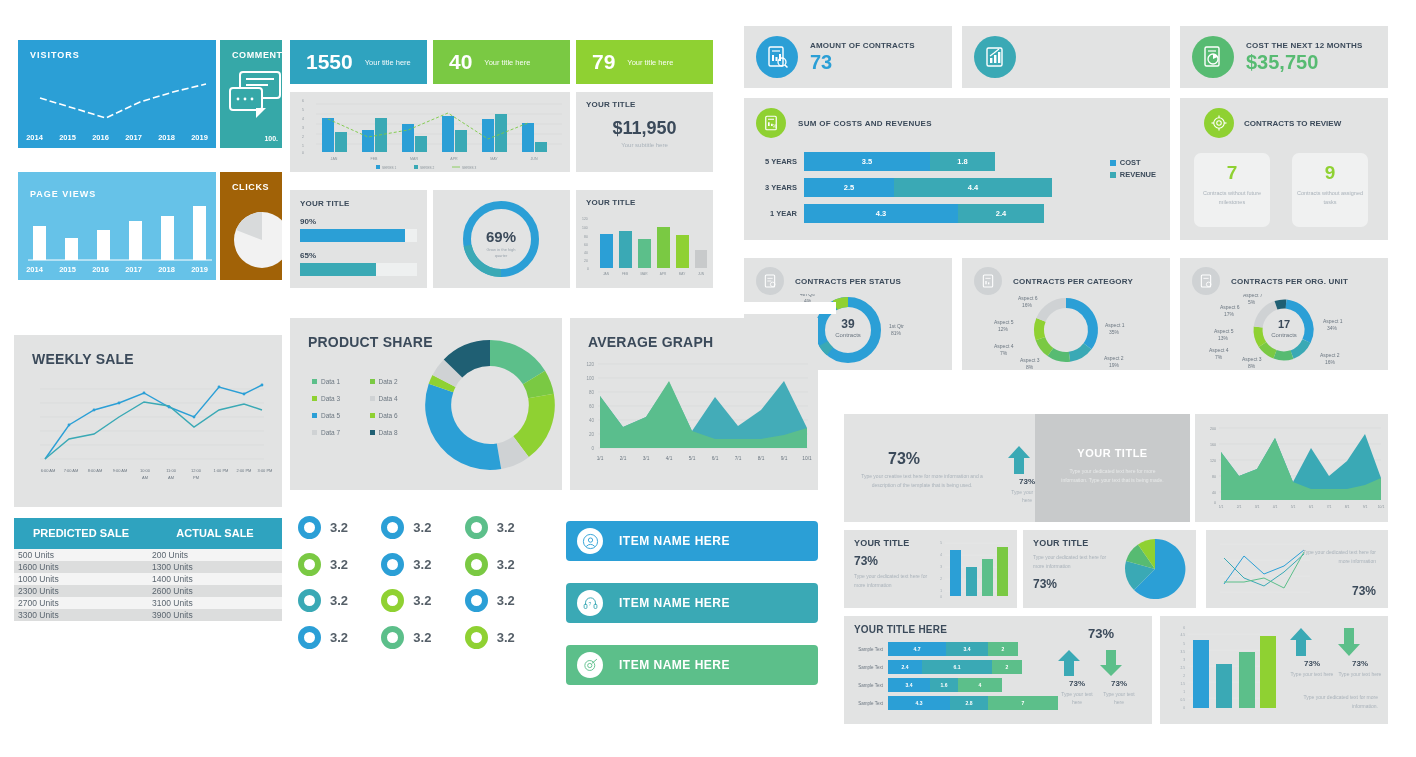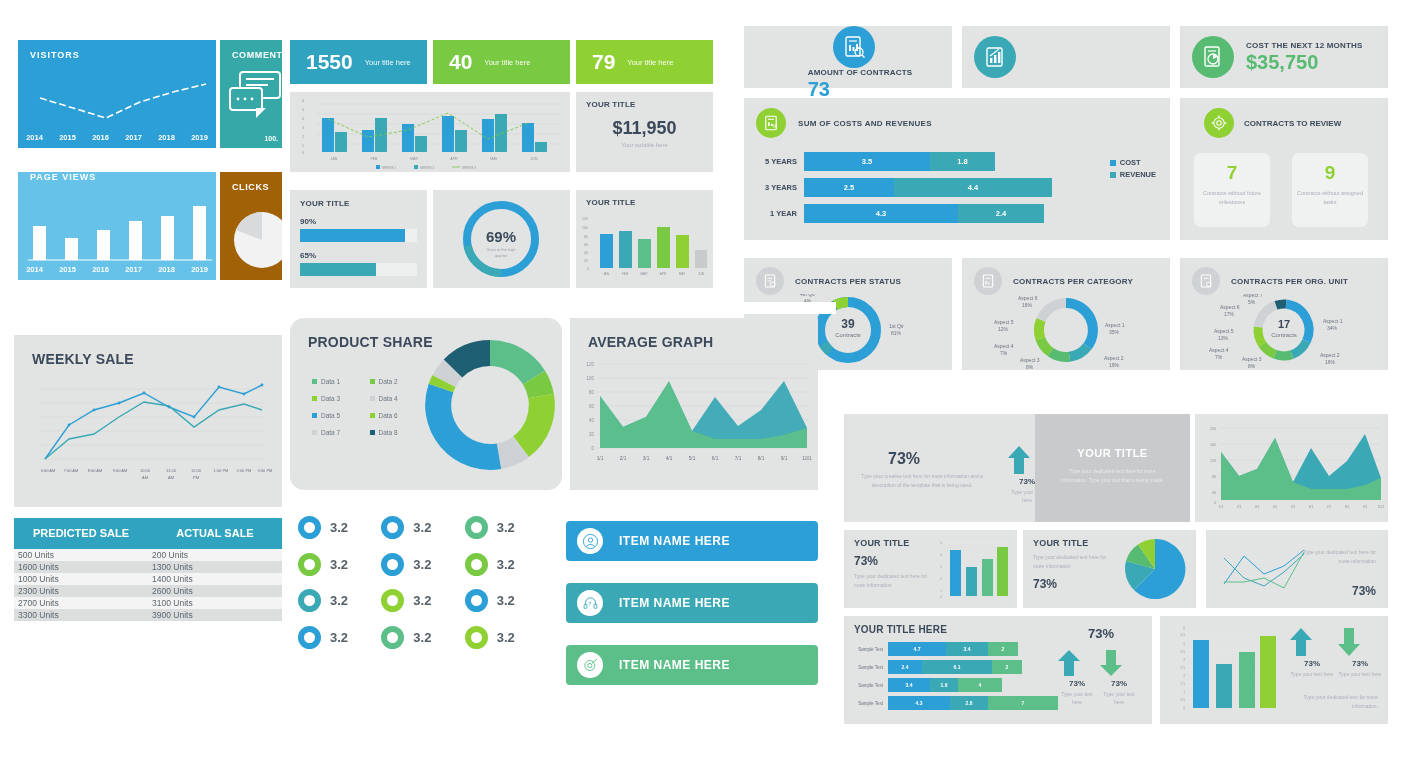--- a/index.html
+++ b/index.html
@@ -15,21 +15,21 @@
   .title-dark { color:#3b4a5a; font-weight:bold; letter-spacing:.2px; }
   .ph { color:#a9b2ba; font-size:5px; line-height:1.7; }
 
   
   #visitors { left:18px; top:40px; width:198px; height:108px; background:#2b9fd6; }
   #visitors .lbl { color:#fff; font-size:9px; font-weight:bold; letter-spacing:1px; padding:10px 0 0 12px; }
   #comments { left:220px; top:40px; width:62px; height:108px; background:#36a8a8; overflow:hidden; }
   #comments .lbl { color:#fff; font-size:9px; font-weight:bold; letter-spacing:.6px; padding:10px 0 0 12px; white-space:nowrap; }
   #comments .num { position:absolute; bottom:6px; right:4px; color:#fff; font-size:7px; font-weight:bold;}
   #pageviews { left:18px; top:172px; width:198px; height:108px; background:#66c2e8; }
-  #pageviews .lbl { color:#fff; font-size:9px; font-weight:bold; letter-spacing:1px; padding:0 0 0 12px; }
+  #pageviews .lbl { color:#fff; font-size:9px; font-weight:bold; letter-spacing:1px; padding:17px 0 0 12px; }
   #clicks { left:220px; top:172px; width:62px; height:108px; background:#a16207; overflow:hidden; }
   #clicks .lbl { color:#fff; font-size:9px; font-weight:bold; letter-spacing:.6px; padding:10px 0 0 12px; white-space:nowrap; }
   .yrs { position:absolute; bottom:6px; left:0; width:100%; display:flex; justify-content:space-around; }
   .yrs span { color:#fff; font-size:7.5px; font-weight:bold; }
 
   
   .chip { height:44px; display:flex; align-items:center; color:#fff; }
   .chip .big { font-size:21px; font-weight:bold; padding:0 12px 0 16px; }
   .chip .sub { font-size:7.5px; opacity:.95; }
   #chip1 { left:290px; top:40px; width:137px; background:#2fa3bf; }
@@ -52,21 +52,21 @@
   #donut69 { left:433px; top:190px; width:137px; height:98px; }
   #bars6 { left:576px; top:190px; width:137px; height:98px; }
   #bars6 .t { font-size:8px; padding:8px 0 0 10px; }
 
   
   .kpi { height:62px; display:flex; align-items:center; padding-left:12px; }
   .kpicircle { width:42px; height:42px; border-radius:50%; flex:0 0 42px; display:flex; align-items:center; justify-content:center; }
   .kpi .txt { margin-left:12px; }
   .kpi .cap { font-size:8px; font-weight:bold; color:#3b4a5a; letter-spacing:.2px; }
   .kpi .val { font-size:20px; font-weight:bold; margin-top:1px; }
-  #kpi1 { left:744px; top:26px; width:208px;flex-direction:column; }
+  #kpi1 { left:744px; top:26px; width:208px; }
   #kpi2 { left:962px; top:26px; width:208px; }
   #kpi3 { left:1180px; top:26px; width:208px; }
 
   #sumcosts { left:744px; top:98px; width:426px; height:142px; }
   #sumcosts .hd { display:flex; align-items:center; padding:10px 0 0 12px; }
   #sumcosts .hd .c { width:30px; height:30px; border-radius:50%; background:#8fd132; display:flex; align-items:center; justify-content:center; }
   #sumcosts .hd .cap { font-size:8px; font-weight:bold; color:#3b4a5a; margin-left:12px; letter-spacing:.3px; }
   .srow { display:flex; align-items:center; margin:0 0 7px 0; }
   .srow .rl { width:60px; text-align:right; font-size:7.5px; font-weight:bold; color:#3b4a5a; padding-right:7px; }
   .seg { height:19px; display:flex; align-items:center; justify-content:center; color:#fff; font-size:7.5px; font-weight:bold; }
@@ -88,21 +88,21 @@
   .dcard .hd .c { width:28px; height:28px; border-radius:50%; background:#cfd2d4; display:flex; align-items:center; justify-content:center; }
   .dcard .hd .cap { font-size:8px; font-weight:bold; color:#3b4a5a; margin-left:11px; letter-spacing:.2px; }
   #dstatus { left:744px; top:258px; width:208px; }
   #dcategory { left:962px; top:258px; width:208px; }
   #dorg { left:1180px; top:258px; width:208px; }
   .whitecover { position:absolute; background:#fff; }
 
   
   #weekly { left:14px; top:318px; width:268px; height:172px;margin-top:17px; }
   #weekly .t { font-size:14px; padding:16px 0 0 18px; }
-  #pshare { left:290px; top:318px; width:272px; height:172px;border-radius:14px; }
+  #pshare { left:290px; top:318px; width:272px; height:172px; }
   #pshare .t { font-size:14px; padding:16px 0 0 18px; line-height:1.15; }
   .plegend { position:absolute; left:22px; top:60px; width:115px; display:flex; flex-wrap:wrap; }
   .plegend div { width:50%; display:flex; align-items:center; font-size:6.5px; color:#6b7680; margin-bottom:10px; }
   .plegend i { width:5px; height:5px; margin-right:4px; }
   #avg { left:570px; top:318px; width:248px; height:172px; }
   #avg .t { font-size:14px; padding:16px 0 0 18px; }
 
   
   #tbl { left:14px; top:518px; width:268px; }
   #tbl table { border-collapse:collapse; width:100%; }

